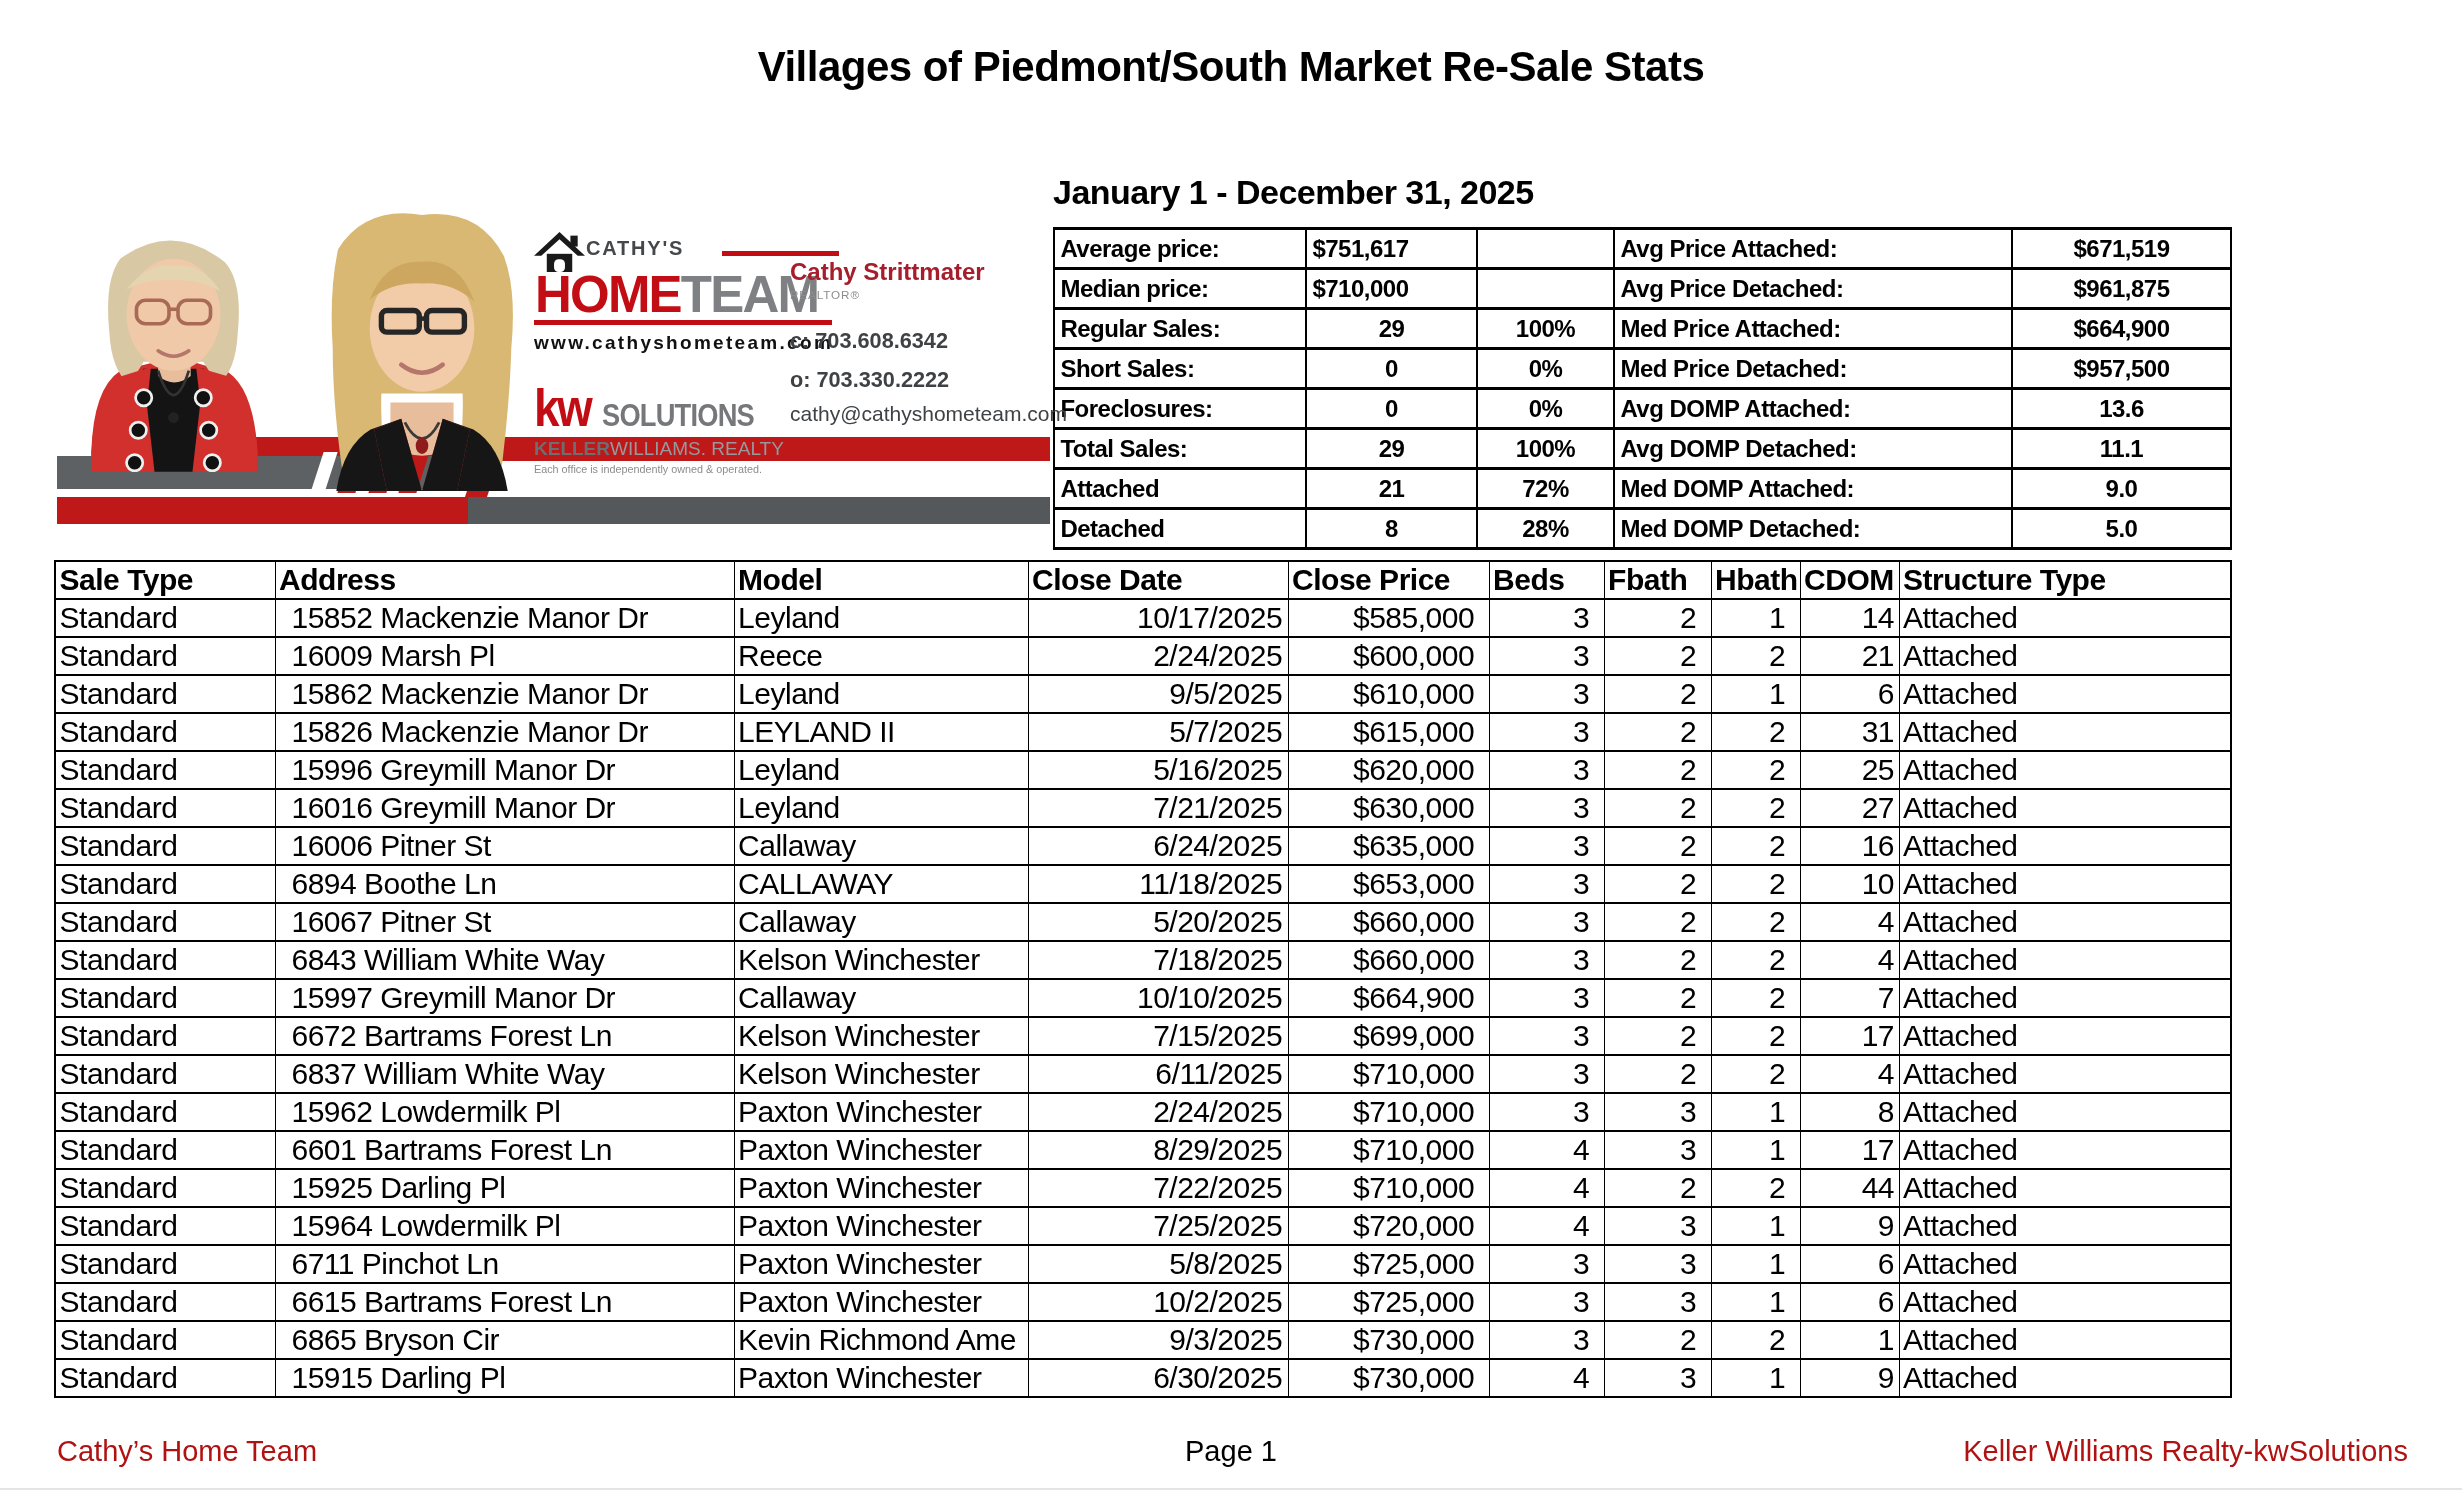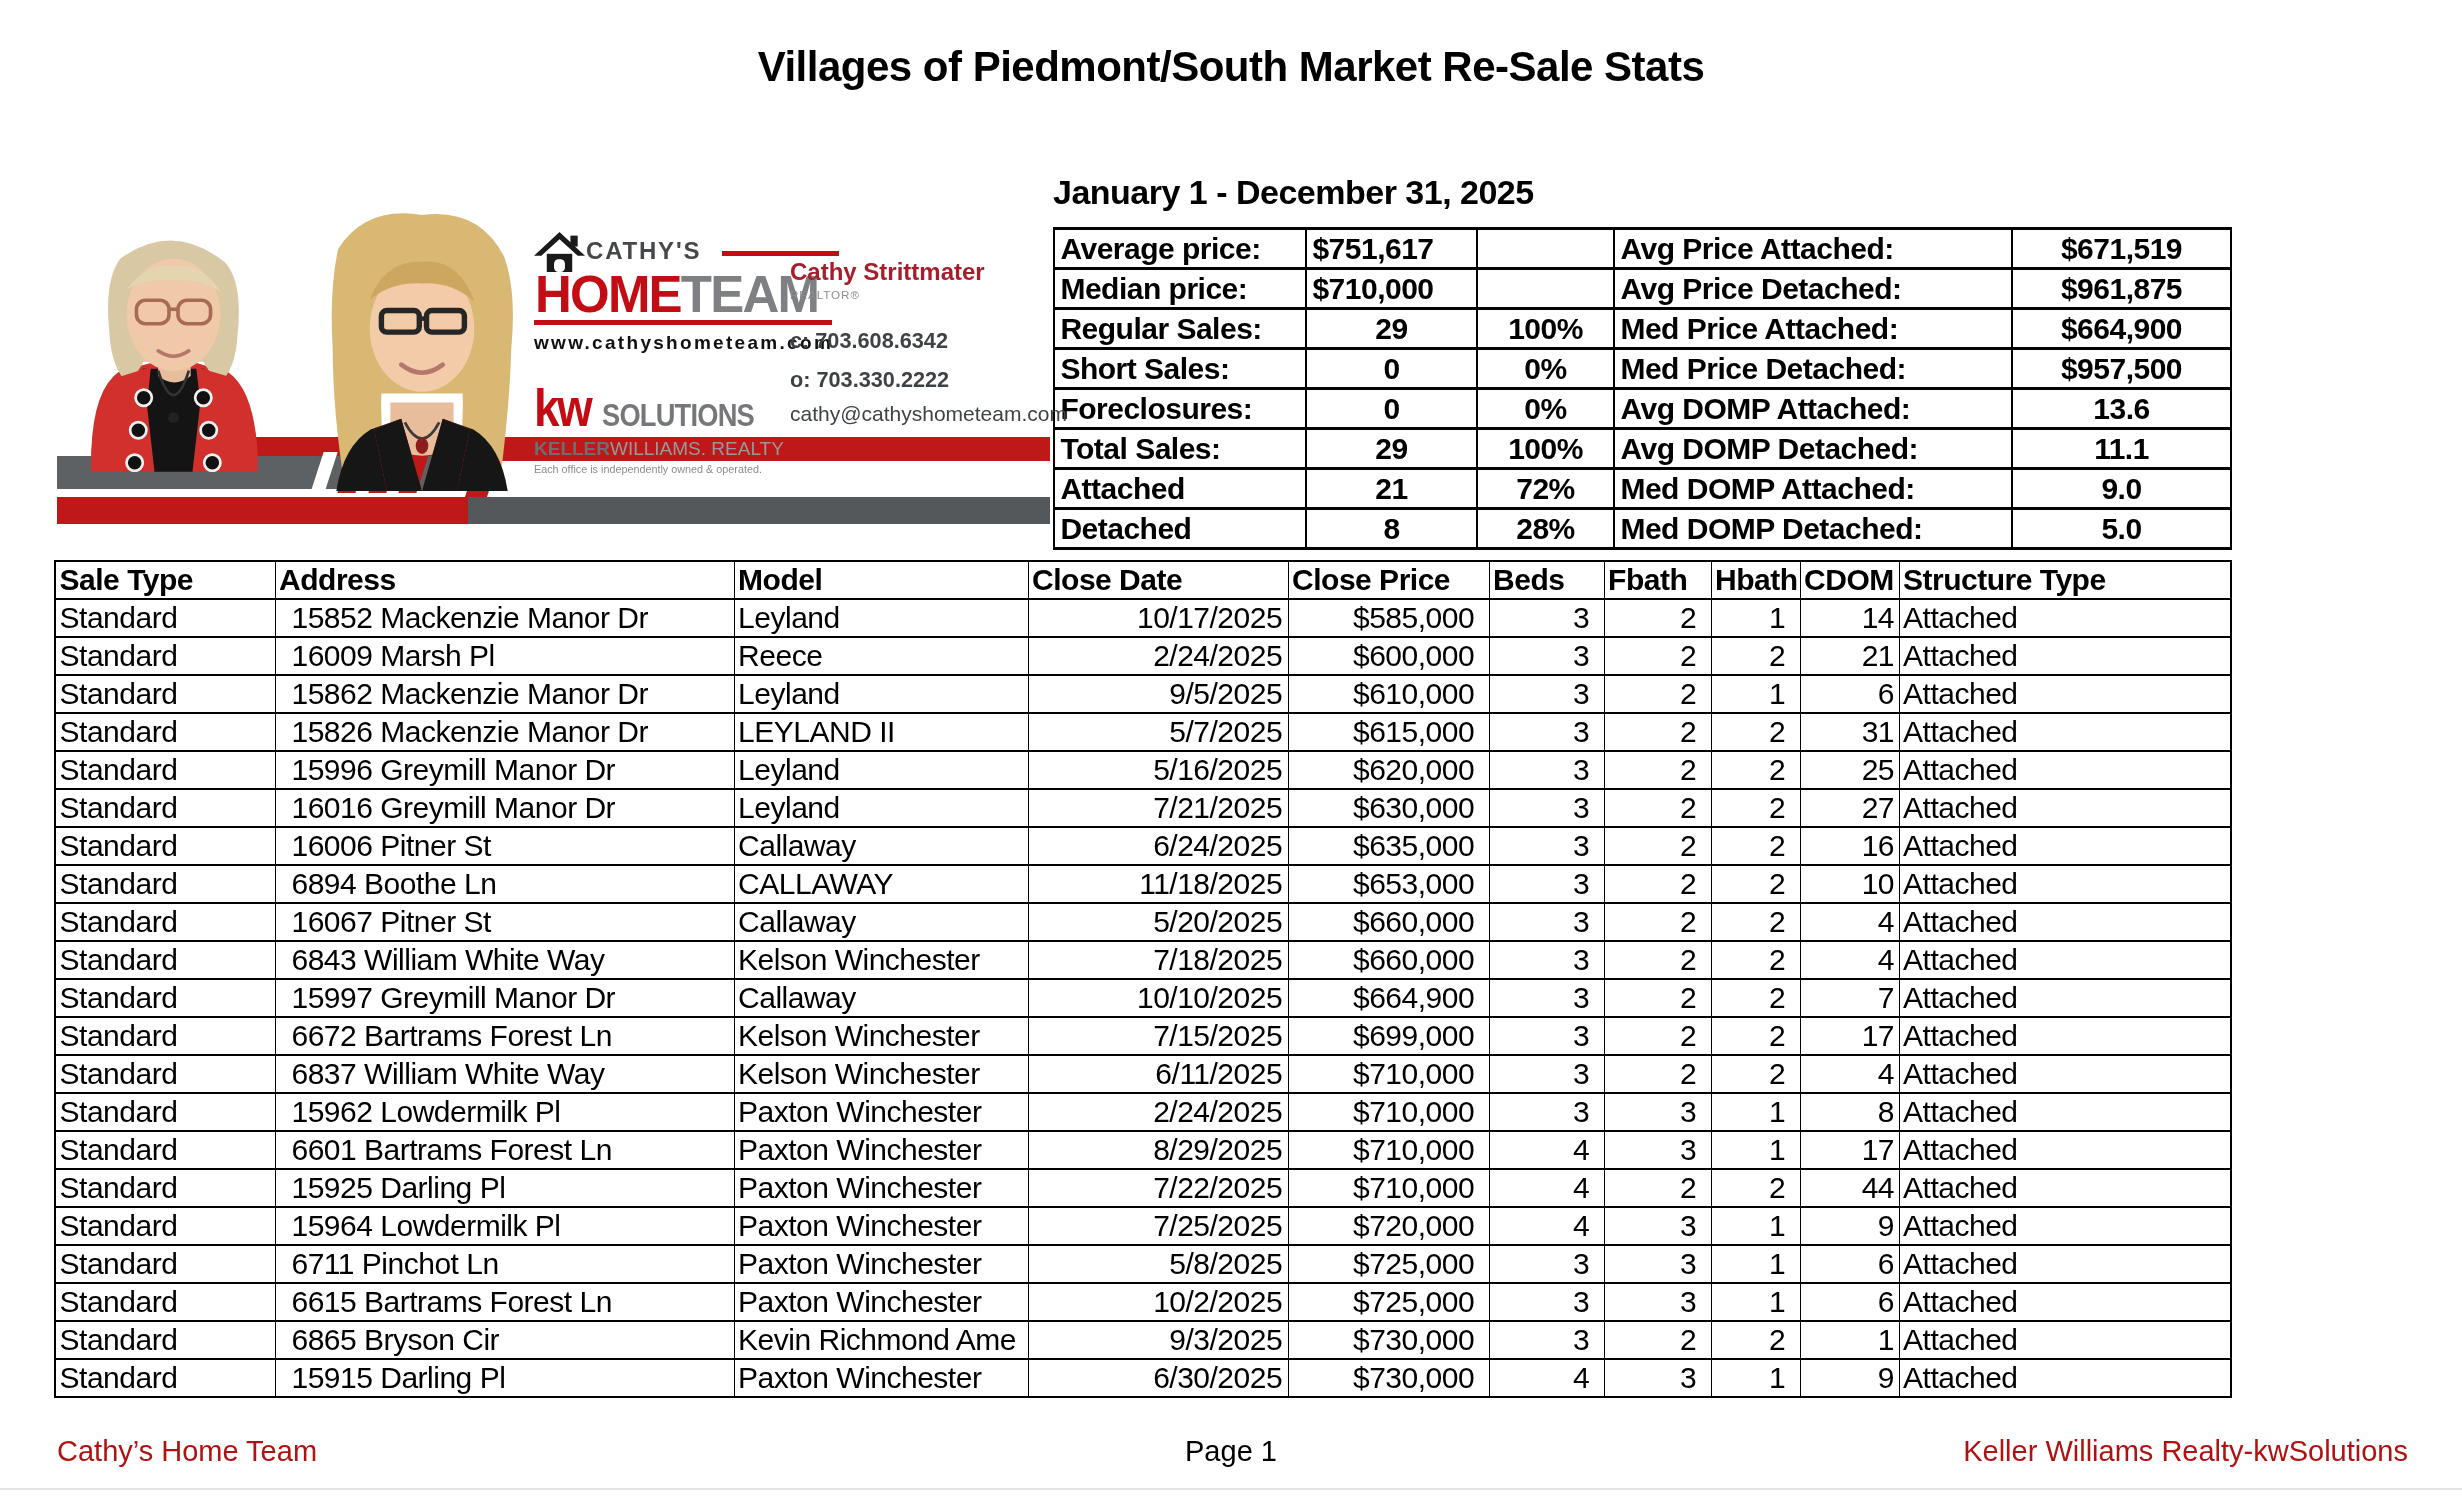--- a/index.html
+++ b/index.html
@@ -12,21 +12,21 @@
 
   
   .banner{position:absolute;left:57px;top:206px;width:995px;height:318px;}
   .photo{position:absolute;z-index:2;}
   .photo1{left:0;top:20px;width:233px;height:246px;}
   .photo2{left:227px;top:7.2px;width:276px;height:278px;}
 
   .ct-logo{position:absolute;left:477px;top:31px;width:311px;z-index:2;}
   .ct-top{position:relative;height:32.5px;}
   .house-icon{position:absolute;left:0;top:-5.4px;}
-  .ct-cathys{position:absolute;left:52px;top:0;font-size:24px;font-weight:bold;color:#454749;letter-spacing:1.8px;}
+  .ct-cathys{position:absolute;left:52px;top:0;font-size:20px;font-weight:bold;color:#454749;letter-spacing:1.8px;}
   .ct-redline-top{position:absolute;left:188px;top:14.4px;width:117px;height:4.5px;background:#C20D15;}
   .ct-main{margin-left:1px;font-size:51px;font-weight:bold;letter-spacing:-1.8px;line-height:49px;white-space:nowrap;}
   .ct-home{color:#C20D15;}
   .ct-team{color:#7E8083;}
   .ct-underline{width:298px;height:4.5px;background:#C20D15;margin-top:1.8px;}
   .ct-site{margin-top:7.2px;font-size:19px;font-weight:bold;letter-spacing:2.3px;color:#111;display:flex;align-items:center;gap:7.2px;}
 
   .kw-logo{position:absolute;left:477px;top:177px;z-index:2;}
   .kw-row{display:flex;align-items:flex-end;gap:5.4px;line-height:1;}
   .kw-kw{font-size:51px;font-weight:bold;color:#C20D15;letter-spacing:-2.7px;transform:scaleX(.9);transform-origin:left bottom;}
@@ -52,21 +52,21 @@
   .slash.red{background:#BE1818;}
   .hook{position:absolute;left:408px;top:265px;width:21.7px;height:52px;background:#BE1818;transform:skewX(-18deg);}
   .band-bot-red{position:absolute;left:0;top:291px;width:411px;height:27px;background:#BE1818;}
   .band-bot-gray{position:absolute;left:411px;top:291px;right:1.8px;height:27px;background:#54585B;}
 
   
   .period{position:absolute;left:1053px;top:173px;width:1177px;text-align:left;
           font-size:34px;font-weight:bold;letter-spacing:-0.5px;}
   .summary-wrap{position:absolute;left:1053px;top:227px;}
   table.summary{border-collapse:collapse;table-layout:fixed;width:1177px;
-                font-size:30px;font-weight:bold;letter-spacing:-0.5px;}
+                font-size:24px;font-weight:bold;letter-spacing:-0.5px;}
   table.summary td{border:2.7px solid #000;border-top-width:3.6px;border-bottom-width:3.6px;
                    height:37px;padding:0 5.4px;overflow:hidden;white-space:nowrap;}
   table.summary{border:2.7px solid #000;}
   table.summary td.label{text-align:left;}
   table.summary td.value{text-align:center;}
   table.summary tr:nth-child(-n+2) td.value{text-align:left;}
   table.summary td.pct{text-align:center;}
   table.summary td.label2{text-align:left;}
   table.summary td.value2{text-align:center;}
 

